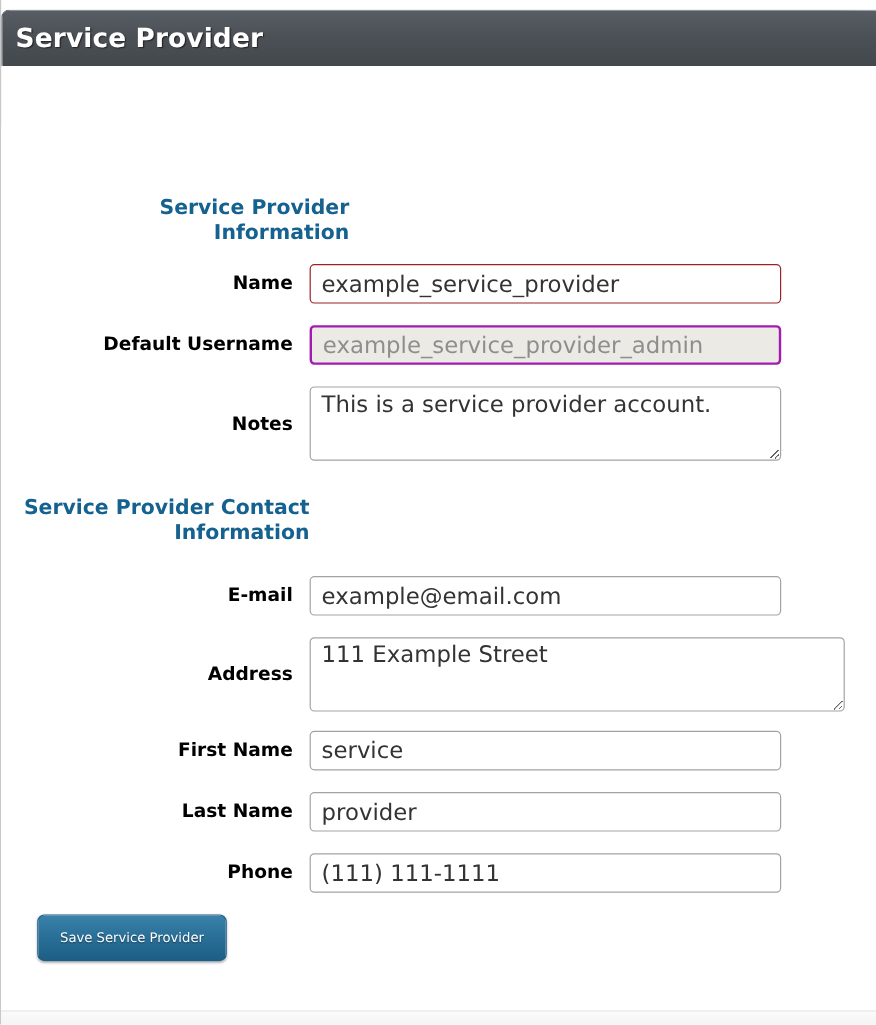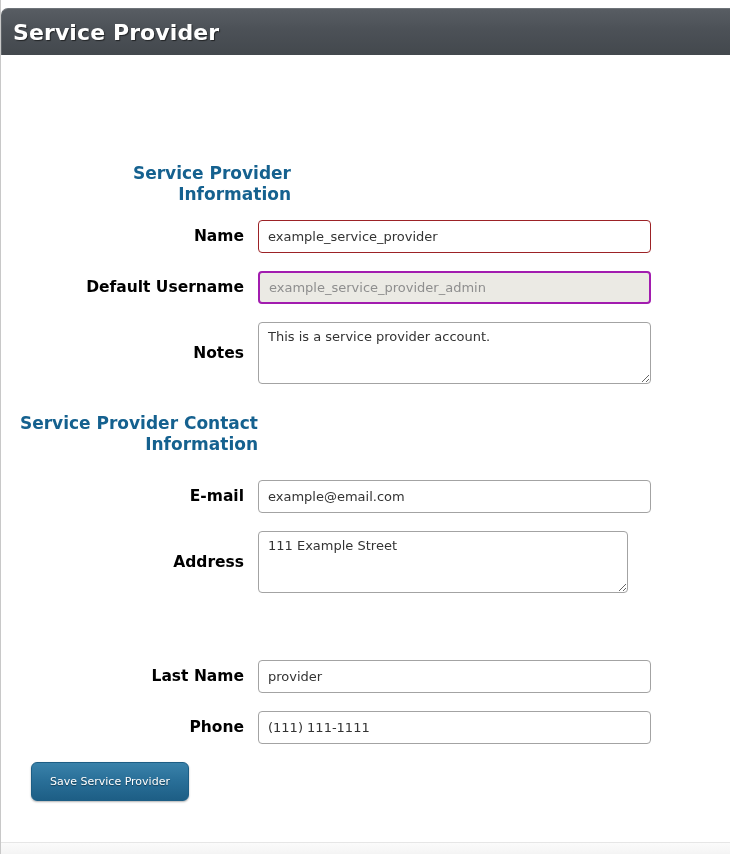--- a/index.html
+++ b/index.html
@@ -116,21 +116,21 @@
     font-size: 17px;
     font-weight: bold;
     color: #15618f;
     line-height: 21px;
   }
 
   
   .field {
     box-sizing: border-box;
     font-family: "DejaVu Sans", "Liberation Sans", sans-serif;
-    font-size: 13px;
+    font-size: 19px;
     color: #333333;
     background: #ffffff;
     border-radius: 4px;
     padding: 4px 9px;
     outline: none;
   }
   .field.grey {
     border: 1px solid #a3a3a3;
   }
   .field.red {
@@ -219,23 +219,27 @@
 
     <div class="legend" style="left:0px; top:310px;">Service Provider Contact Information</div>
 
     <div class="form-row" style="left:0px; top:377px;">
       <div class="col-label" style="line-height:33px;">E-mail</div>
       <input class="field grey" style="width: 393px;" value="example@email.com">
     </div>
 
     <div class="form-row" style="left:0px; top:428px;">
       <div class="col-label" style="line-height:33px;">Address</div>
-      <textarea class="field grey" style="width: 370px; height: 62px;">111 Example Street</textarea>
-    </div>
-
+      <textarea class="field grey" style="width: 446px; height: 62px;">111 Example Street</textarea>
+    </div>
+
+    <div class="form-row" style="left:0px; top:506px;">
+      <div class="col-label" style="line-height:33px;">First Name</div>
+      <input class="field grey" style="width: 393px;" value="service">
+    </div>
 
     <div class="form-row" style="left:0px; top:557px;">
       <div class="col-label" style="line-height:33px;">Last Name</div>
       <input class="field grey" style="width: 393px;" value="provider">
     </div>
 
     <div class="form-row" style="left:0px; top:608px;">
       <div class="col-label" style="line-height:33px;">Phone</div>
       <input class="field grey" style="width: 393px;" value="(111) 111-1111">
     </div>

